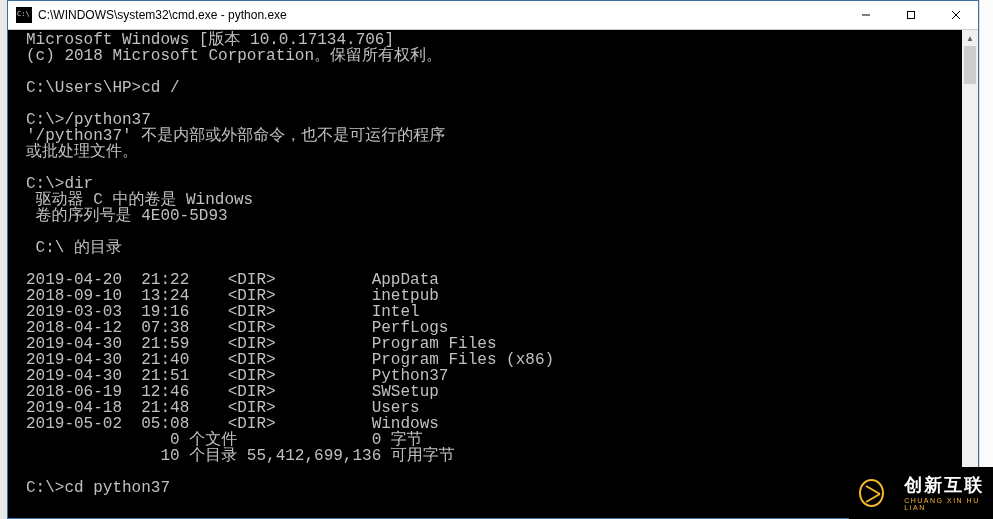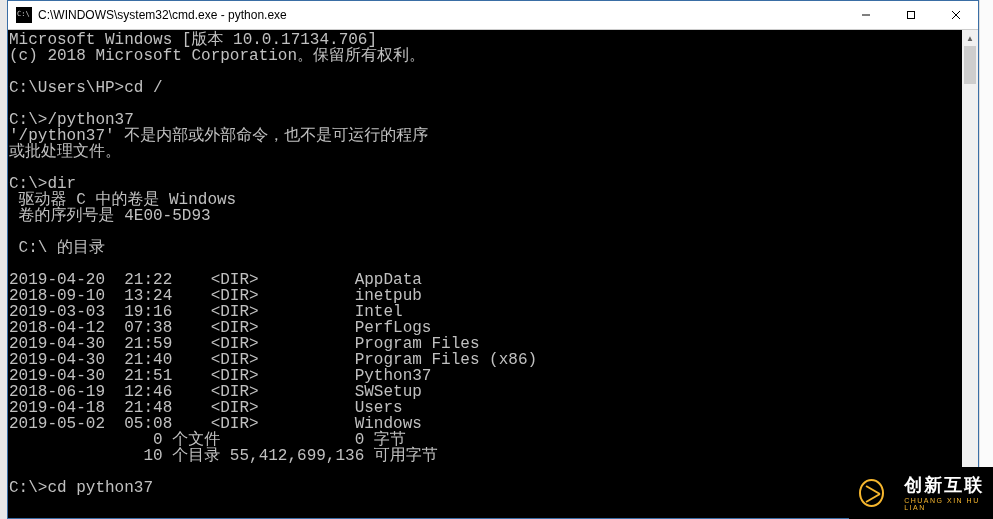--- a/index.html
+++ b/index.html
@@ -48,21 +48,21 @@
   }
   .terminal-wrap {
     flex: 1;
     display: flex;
     background: #000;
     position: relative;
     overflow: hidden;
   }
   .terminal {
     flex: 1;
-    padding: 2px 1px;
+    padding: 2px 18px;
     color: #c0c0c0;
     font-family: "NSimSun","SimSun","Consolas","Courier New",monospace;
     font-size: 16px;
     line-height: 16px;
     white-space: pre;
     overflow: hidden;
   }
   .scrollbar {
     width: 16px;
     background: #f0f0f0;

